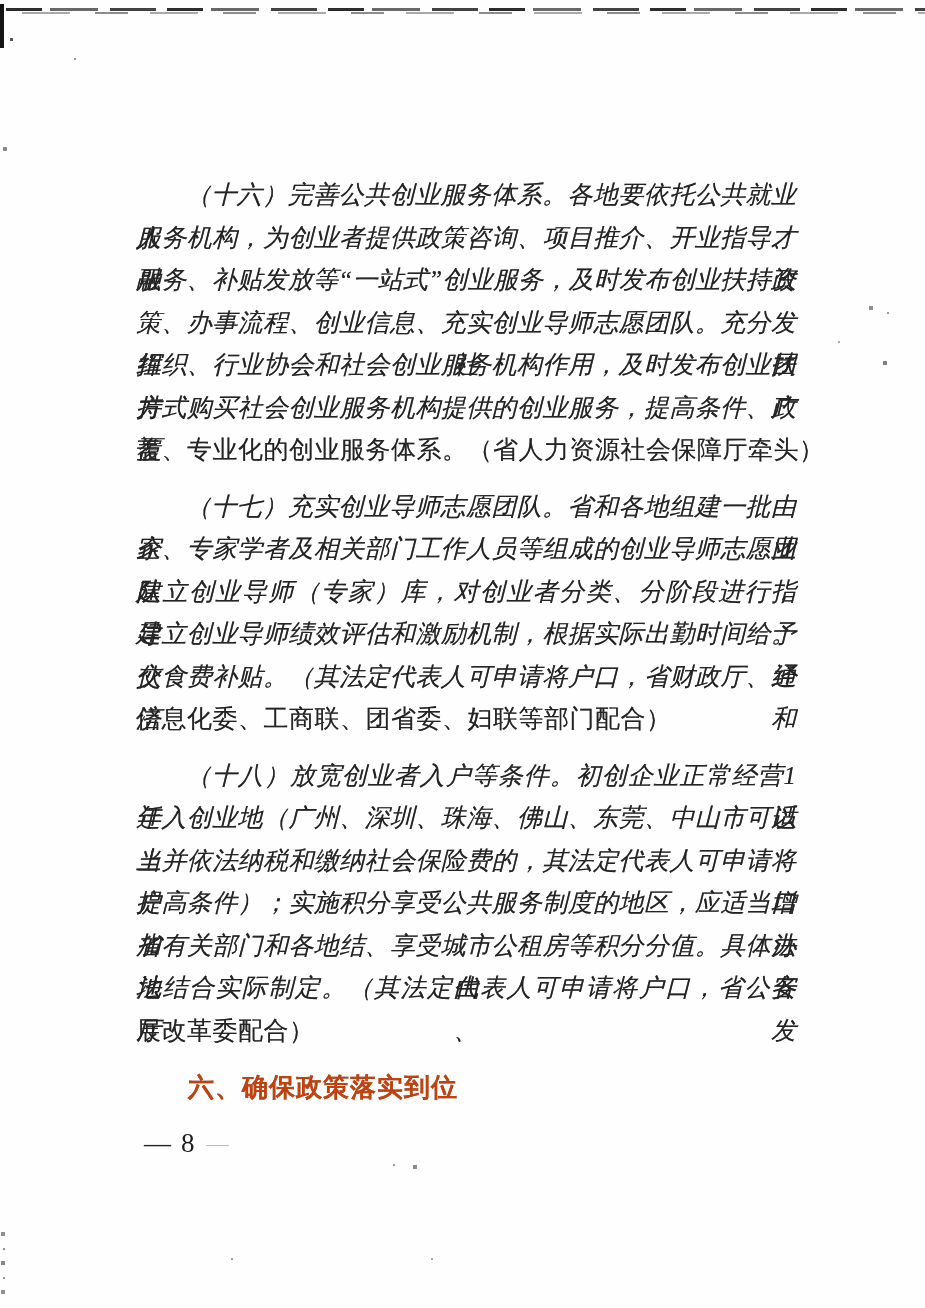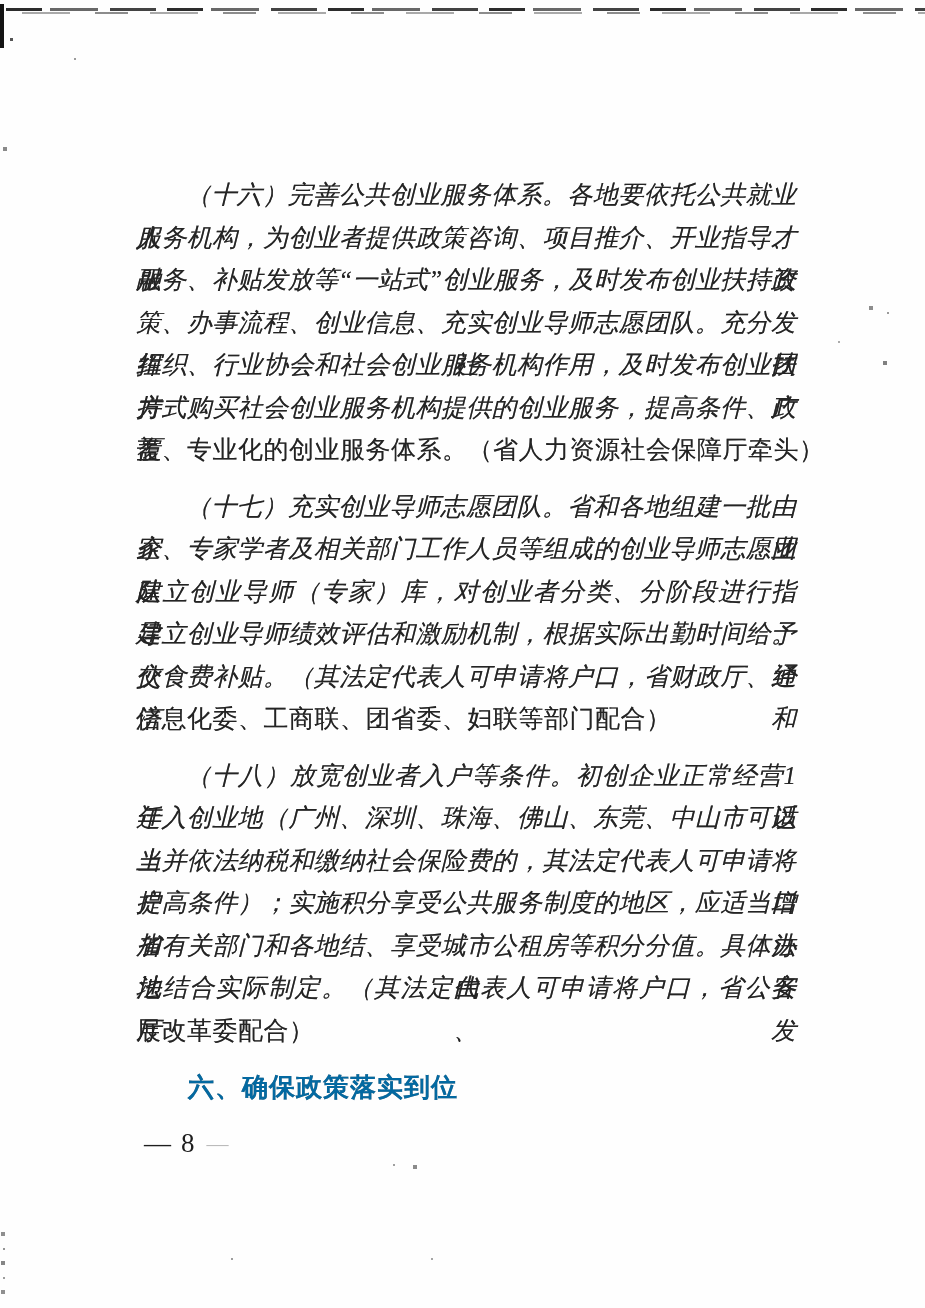--- a/index.html
+++ b/index.html
@@ -108,21 +108,21 @@
     margin-top: 14px;
   }
   .line.indent:first-child {
     margin-top: 0;
   }
   .line.bold {
     font-family: "Liberation Sans", "DejaVu Sans", sans-serif;
     font-weight: 700;
     font-size: 26px;
     letter-spacing: 1px;
-    color: #0369a1;
+    color: #c2410c;
   }
 
   
   .page-number {
     position: absolute;
     left: 144px;
     top: 1128px;
     font-size: 27px;
     color: #1e1e1e;
     display: flex;

